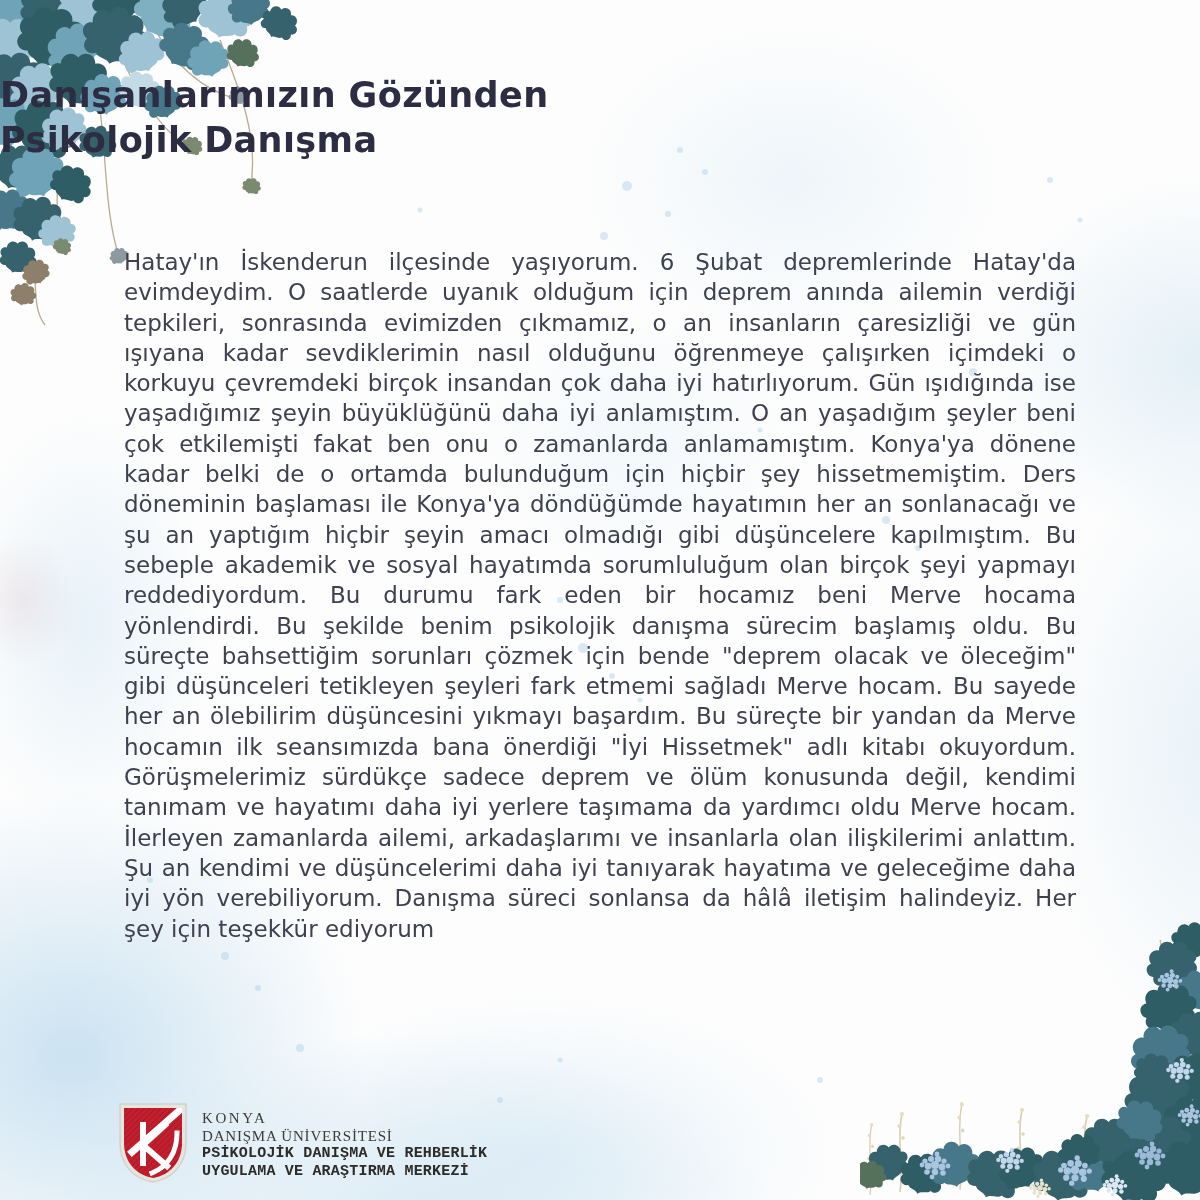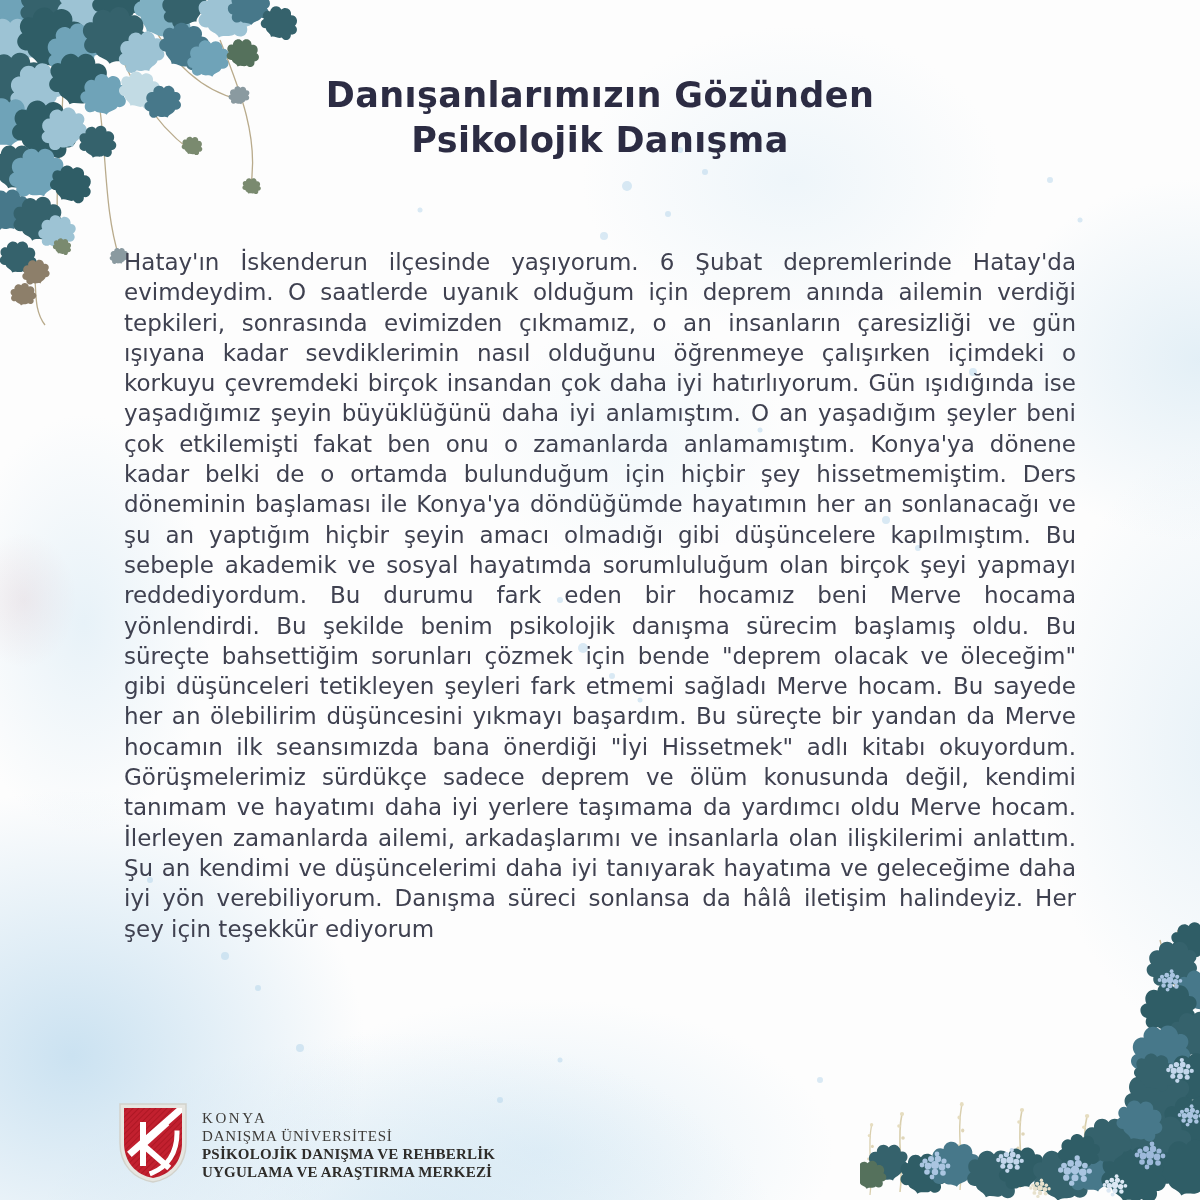--- a/index.html
+++ b/index.html
@@ -15,21 +15,20 @@
       radial-gradient(260px 420px at 102% 62%, rgba(210,230,242,0.50), rgba(210,230,242,0) 72%),
       radial-gradient(300px 220px at 66% 15%, rgba(216,234,245,0.40), rgba(216,234,245,0) 70%),
       radial-gradient(220px 180px at 53% 37%, rgba(222,238,247,0.35), rgba(222,238,247,0) 70%),
       radial-gradient(180px 300px at 7% 52%, rgba(205,228,242,0.45), rgba(205,228,242,0) 70%),
       radial-gradient(70px 90px at 2% 50%, rgba(231,204,208,0.40), rgba(231,204,208,0) 75%),
       radial-gradient(420px 220px at 45% 96%, rgba(200,226,242,0.45), rgba(200,226,242,0) 70%),
       #fdfdfd;
   }
   .page-title{
     position:absolute;left:0;top:50px;width:1200px;
-    text-align:center;
     font-weight:700;font-size:35px;line-height:45px;
     letter-spacing:0.4px;color:#2c2c43;
   }
   .content{
     position:absolute;left:120px;top:243px;width:960px;
     color:#3f4150;
     font-size:23px;line-height:30.3px;
   }
   .content .greeting{margin:0;}
   .content .body-text{margin:4px;text-align:justify;}
@@ -40,21 +39,21 @@
   .logo{
     position:absolute;left:117px;top:1101px;
     display:flex;align-items:center;gap:13px;
   }
   .logo-text{
     font-family:"Liberation Serif", serif;
     color:#3d3b38;padding-top:3px;
   }
   .logo-text .l1{font-size:15px;letter-spacing:2.6px;line-height:18px;}
   .logo-text .l2{font-size:15px;letter-spacing:0.8px;line-height:18px;}
-  .logo-text .l3,.logo-text .l4{font-size:15px;font-weight:700;letter-spacing:0.2px;line-height:18px;color:#2e2c29;}
+  .logo-text .l3,.logo-text .l4{font-size:15px;font-weight:700;letter-spacing:0.2px;line-height:18px;color:#2e2c29;font-family:Liberation Mono, monospace;}
 </style>
 </head>
 <body>
 
 <div class="canvas">
 
   <svg width="0" height="0" style="position:absolute">
     <defs>
       <path id="ivyleaf" d="M0,10 C-3,6 -8,8 -11,4 C-17,7 -23,1 -19,-5 C-25,-8 -24,-17 -17,-17 C-19,-24 -12,-30 -6,-26 C-4,-33 6,-33 8,-26 C14,-30 21,-24 19,-17 C26,-16 26,-7 20,-5 C24,1 18,7 12,4 C9,8 3,6 0,10 Z"></path>
       <g id="cluster">

